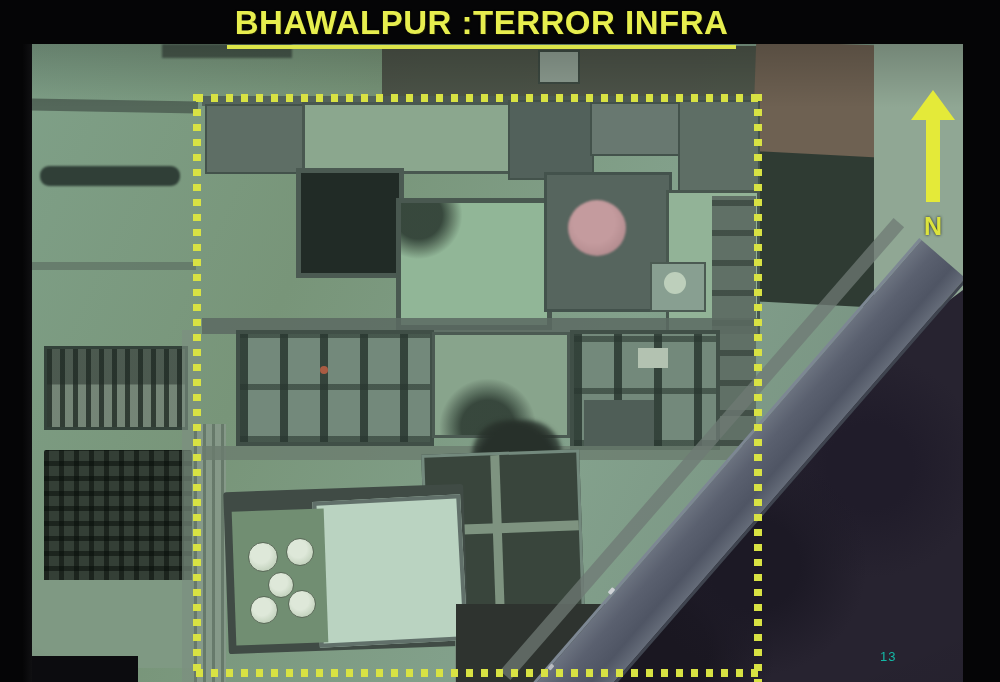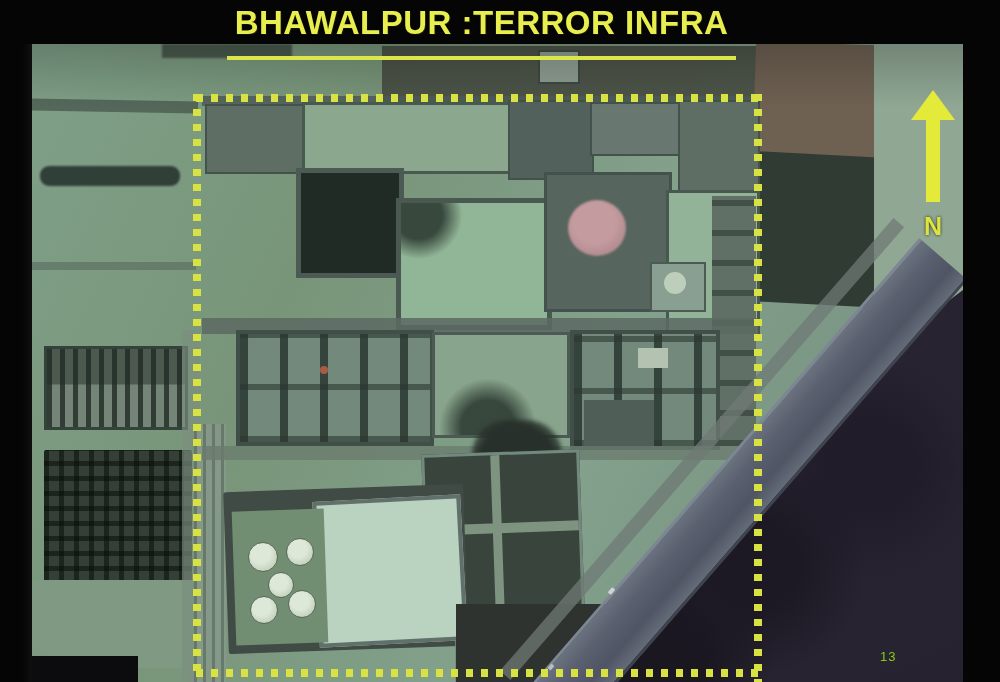--- a/index.html
+++ b/index.html
@@ -2,21 +2,21 @@
 <html><head>
 <meta charset="utf-8">
 <style>
   html,body{margin:0;padding:0;background:#000;}
   .slide{position:relative;width:1000px;height:682px;background:#060608;overflow:hidden;
          font-family:"Liberation Sans",sans-serif;}
   .abs{position:absolute;}
 
   
   .title-bar{position:absolute;top:0;left:0;width:963px;height:46px;text-align:center;z-index:40;}
-  .title-text{display:inline-block;margin-top:4px;padding:0 8px 14px 8px;
+  .title-text{display:inline-block;margin-top:4px;padding:0 8px 3px 8px;
     font-size:33px;font-weight:bold;letter-spacing:0.5px;color:#e7ee4e;
     border-bottom:4px solid #dce549;text-shadow:0 0 2px rgba(0,0,0,.9),1px 1px 0 rgba(40,40,0,.6);
     white-space:nowrap;}
 
   
   .photo{position:absolute;left:32px;top:44px;width:931px;height:638px;overflow:hidden;
     background:linear-gradient(115deg,#7fa088 0%,#789579 30%,#83a18c 60%,#71897b 100%);}
   .terrain{position:absolute;inset:0;filter:blur(0.7px) saturate(0.92);}
   .photo .abs{position:absolute;}
 
@@ -124,21 +124,21 @@
   .dot-left{left:193px;top:94px;height:580px;}
   .dot-right{left:754px;top:94px;height:588px;}
 
   
   .compass{position:absolute;left:907px;top:90px;width:52px;z-index:40;text-align:center;}
   .compass svg{display:block;margin:0 auto;}
   .north-label{margin-top:10px;font-size:25px;font-weight:bold;color:#dde43c;
     text-shadow:0 0 3px rgba(0,0,0,.8);}
 
   
-  .page-num{position:absolute;left:880px;top:649px;font-size:13px;color:#84cc16;
+  .page-num{position:absolute;left:880px;top:649px;font-size:13px;color:#14b8a6;
     letter-spacing:1px;z-index:40;}
 
   
   .frame-left{position:absolute;left:0;top:0;width:32px;height:682px;z-index:38;
     background:linear-gradient(90deg,#050506 0 70%,#101012 100%);}
   .frame-right{position:absolute;left:963px;top:0;width:37px;height:682px;background:#050506;z-index:38;}
   .frame-top{position:absolute;left:0;top:0;width:1000px;height:44px;background:#050506;z-index:39;}
 </style>
 </head>
 <body>

